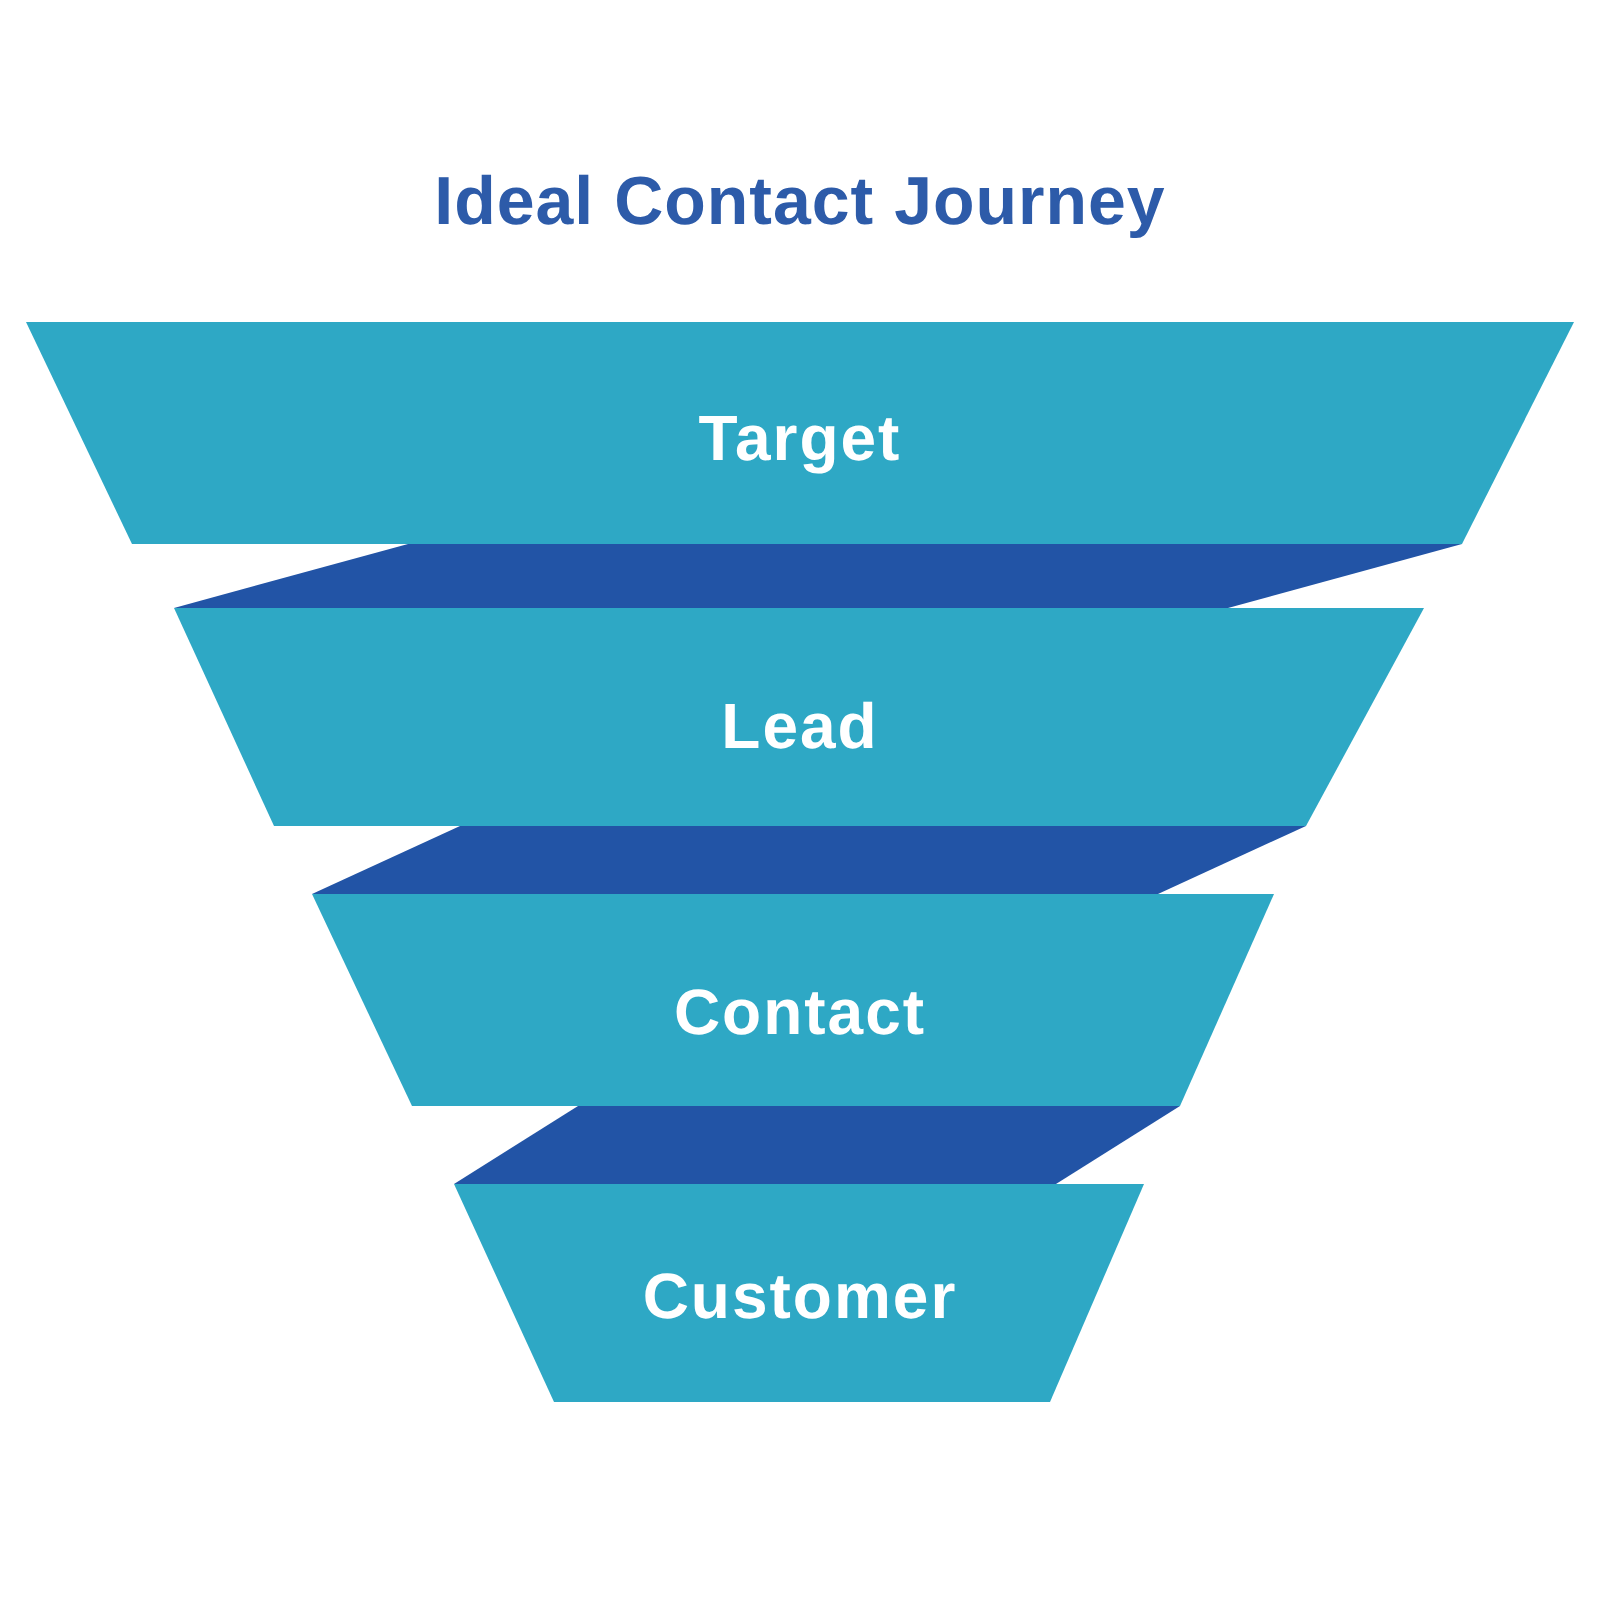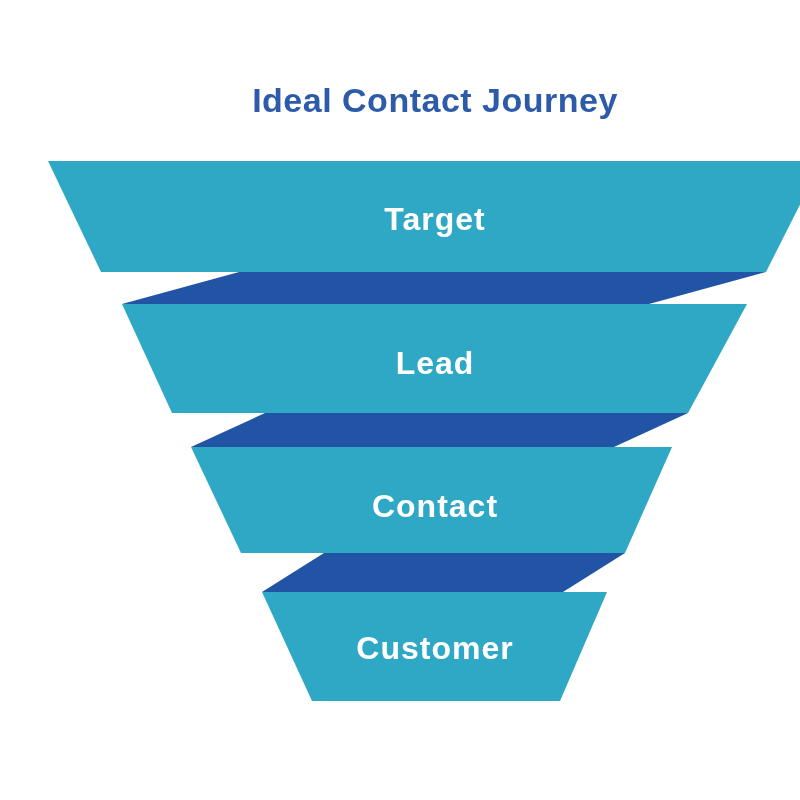--- a/index.html
+++ b/index.html
@@ -8,21 +8,20 @@
     width: 800px;
     height: 800px;
     background: #ffffff;
     overflow: hidden;
   }
   .canvas {
     position: relative;
     width: 724px;
     height: 800px;
     font-family: "Liberation Sans", sans-serif;
-    padding-left: 35px;
   }
   svg { display: block; }
   .title-text {
     font-family: "Liberation Sans", "DejaVu Sans", sans-serif;
     font-size: 34px;
     font-weight: bold;
     letter-spacing: 0.5px;
     text-anchor: middle;
   }
   .stage-text {

